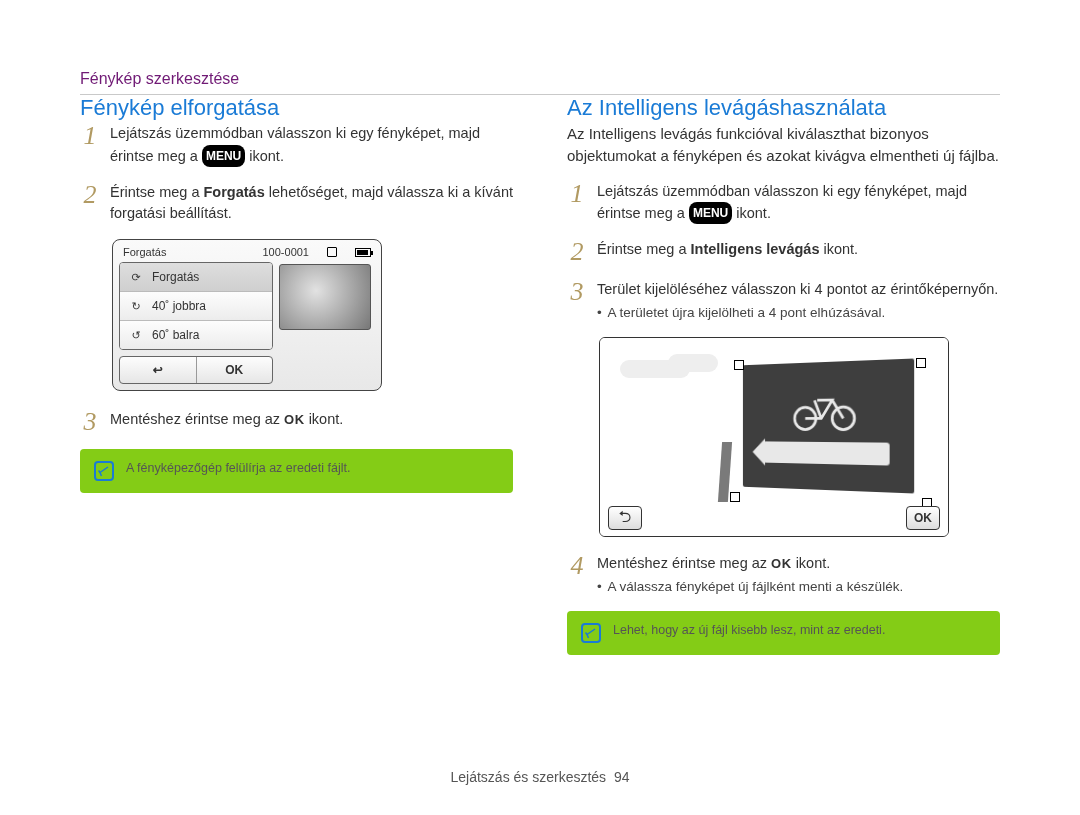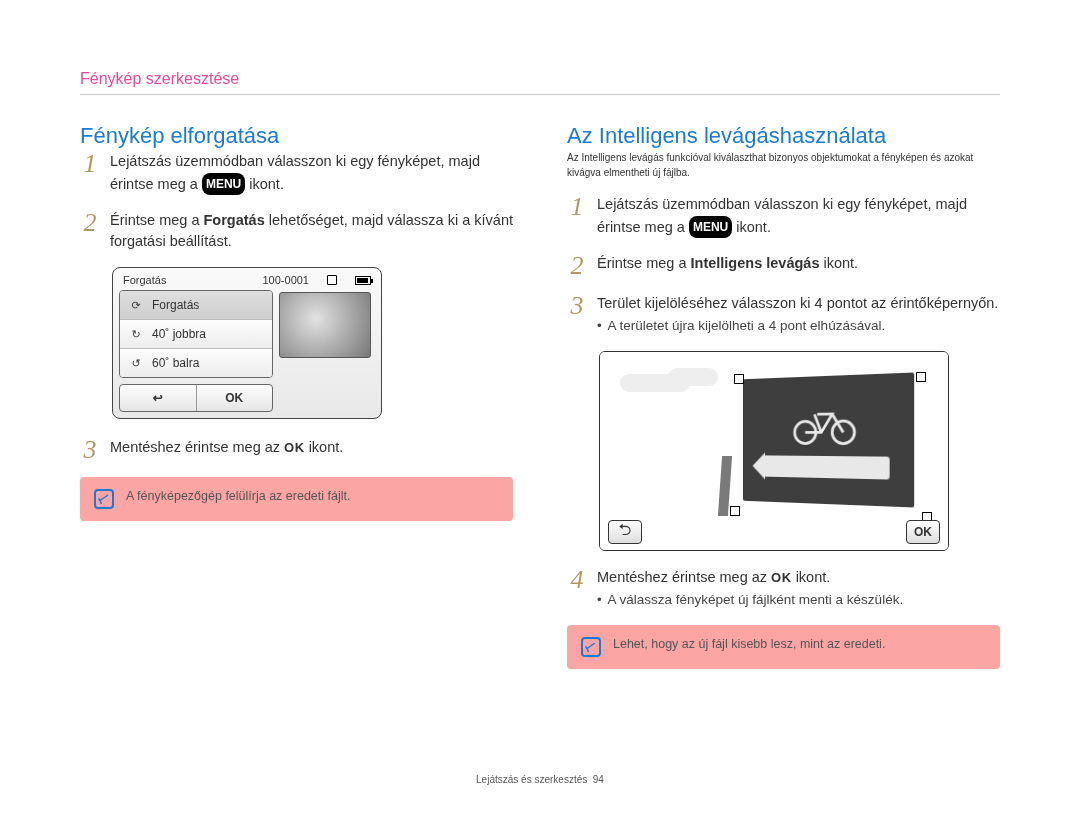--- a/index.html
+++ b/index.html
@@ -8,42 +8,41 @@
     background: #fff;
     width: 1080px;
     height: 815px;
     position: relative;
     color: #333;
   }
   .page {
     padding: 70px 80px 40px 80px;
   }
   .breadcrumb {
-    color: #ec4899;
+    color: #701a75;
     font-size: 16px;
     border-bottom: 1px solid #c9c9c9;
     padding-bottom: 6px;
-    margin-bottom: 28px;
   }
   .columns {
     display: flex;
     gap: 54px;
   }
   .col {
     flex: 1;
     min-width: 0;
   }
   h2.section-title {
     color: #1a7bd6;
     font-weight: 400;
     font-size: 22px;
     margin-bottom: 2px;
   }
   .intro {
-    font-size: 10px;
+    font-size: 15px;
     line-height: 1.45;
     margin-bottom: 14px;
   }
   .step {
     display: flex;
     gap: 10px;
     margin-bottom: 14px;
   }
   .step-num {
     font-family: Georgia, "Times New Roman", serif;
@@ -166,21 +165,21 @@
     flex:1;
     text-align:center;
     padding:6px 0;
     font-size:12px;
     font-weight:bold;
   }
   .device-footer .fbtn:first-child{border-right:1px solid #999;}
 
   
   .note-box {
-    background: #fca5a5;
+    background: #84cc16;
     border-radius: 4px;
     padding: 12px 14px;
     display: flex;
     gap: 12px;
     align-items: flex-start;
     font-size: 12.5px;
     color: #555;
     margin-top: 10px;
   }
   .note-icon {
@@ -252,21 +251,21 @@
     display:flex;align-items:center;justify-content:center;font-size:12px;font-weight:bold;
   }
   .ill-back{left:8px;font-size:16px;font-weight:normal;}
   .ill-ok{right:8px;}
 
   .footer {
     position: absolute;
     bottom: 30px;
     left: 0; right: 0;
     text-align: center;
-    font-size: 10px;
+    font-size: 14px;
     color: #555;
   }
 </style>
 </head>
 <body>
 
 <div class="page">
   <div class="breadcrumb">Fénykép szerkesztése</div>
 
   <div class="columns">

